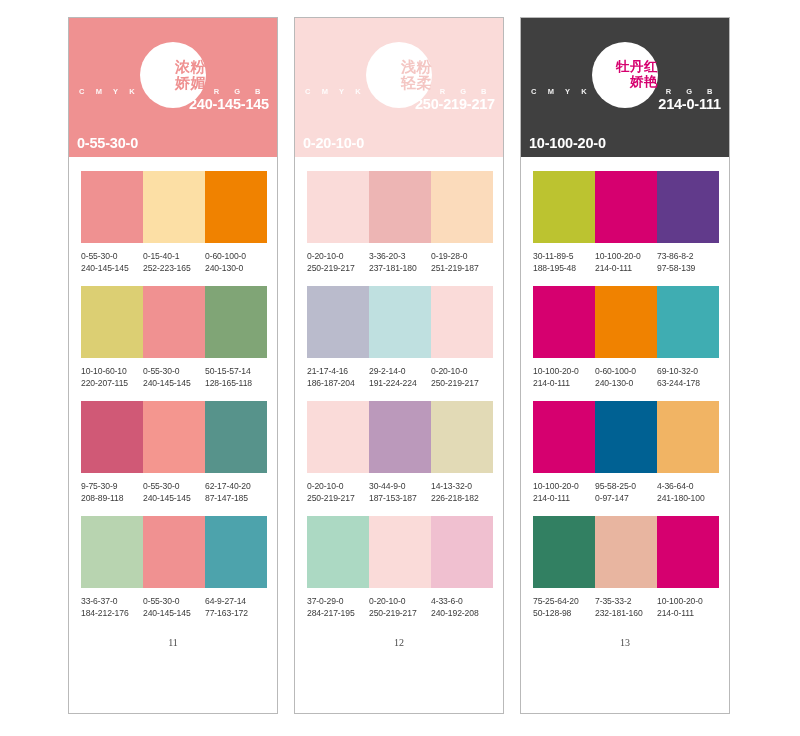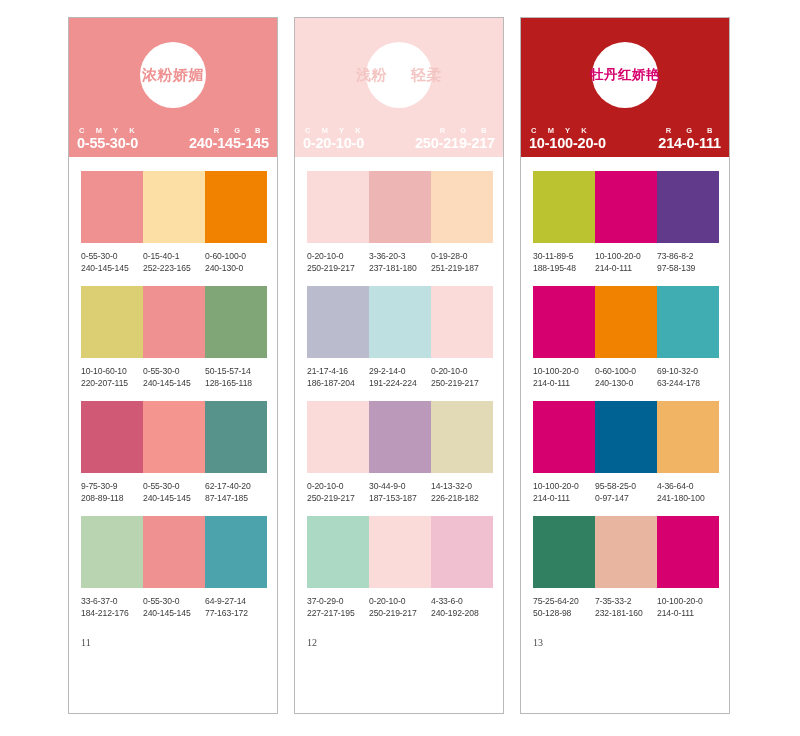--- a/index.html
+++ b/index.html
@@ -38,42 +38,42 @@
   }
   .badge {
     position: absolute;
     left: 50%;
     top: 24px;
     transform: translateX(-50%);
     width: 66px; height: 66px;
     border-radius: 50%;
     background: #ffffff;
     display: flex;
-    flex-direction: row;
-    align-items: center;
+    flex-direction: column;
+    align-items: flex-end;
     justify-content: center;
     line-height: 1.08;
   }
   .badge span {
     font-size: 15px;
     font-weight: bold;
     letter-spacing: .5px;
     white-space: nowrap;
   }
   .badge.wide span { font-size: 13.5px; }
   .codes {
     position: absolute;
     left: 0; right: 0;
     bottom: 6px;
     display: flex;
     padding: 0 8px;
     color: #ffffff;
   }
   .code-block { display: flex; flex-direction: column; }
-  .code-block.cmyk { flex: 0 0 52%; }
+  .code-block.cmyk { flex: 0 0 52%; gap: 39px; }
   .code-block.rgb  { flex: 1; align-items: flex-end; text-align: center; }
   .code-letters {
     font-size: 7.5px;
     font-weight: bold;
     letter-spacing: 4.6px;
     padding-left: 2px;
     opacity: .92;
     margin-bottom: 0px;
   }
   .code-letters.rgbl { letter-spacing: 6.5px; padding-left: 0; padding-right: 2px; }
@@ -105,21 +105,21 @@
   }
   .labels .lab {
     flex: 1 1 0;
     font-size: 8.6px;
     color: #3b3b3b;
     line-height: 1.45;
     letter-spacing: -0.1px;
     white-space: nowrap;
   }
   .page-num {
-    text-align: left;
+    text-align: center;
     font-family: "Liberation Serif", serif;
     font-size: 10px;
     color: #4a4a4a;
     margin-top: 6px;
   }
 </style>
 </head>
 <body>
 
 <div class="page">
@@ -312,37 +312,37 @@
           </div>
           <div class="swatch-row">
             <div class="swatches">
               <div class="sw" style="background: rgb(172, 217, 195);"></div>
               <div class="sw" style="background: rgb(250, 219, 217);"></div>
               <div class="sw" style="background: rgb(240, 192, 208);"></div>
             </div>
             <div class="labels">
               <div class="lab">
                 <div>37-0-29-0</div>
-                <div>227-217-195</div>
+                <div>284-217-195</div>
               </div>
               <div class="lab">
                 <div>0-20-10-0</div>
                 <div>250-219-217</div>
               </div>
               <div class="lab">
                 <div>4-33-6-0</div>
                 <div>240-192-208</div>
               </div>
             </div>
           </div>
           <div class="page-num">12</div>
         </div>
       </div>
       <div class="card">
-        <div class="card-header" style="background: #b91c1c; padding-left: 36px;">
+        <div class="card-header" style="background: #404040; padding-left: 36px;">
           <div class="badge wide">
             <span style="color: rgb(214, 0, 111);">牡丹红</span>
             <span style="color: rgb(214, 0, 111);">娇艳</span>
           </div>
           <div class="codes">
             <div class="code-block cmyk">
               <div class="code-letters">C M Y K</div>
               <div class="code-value">10-100-20-0</div>
             </div>
             <div class="code-block rgb">

